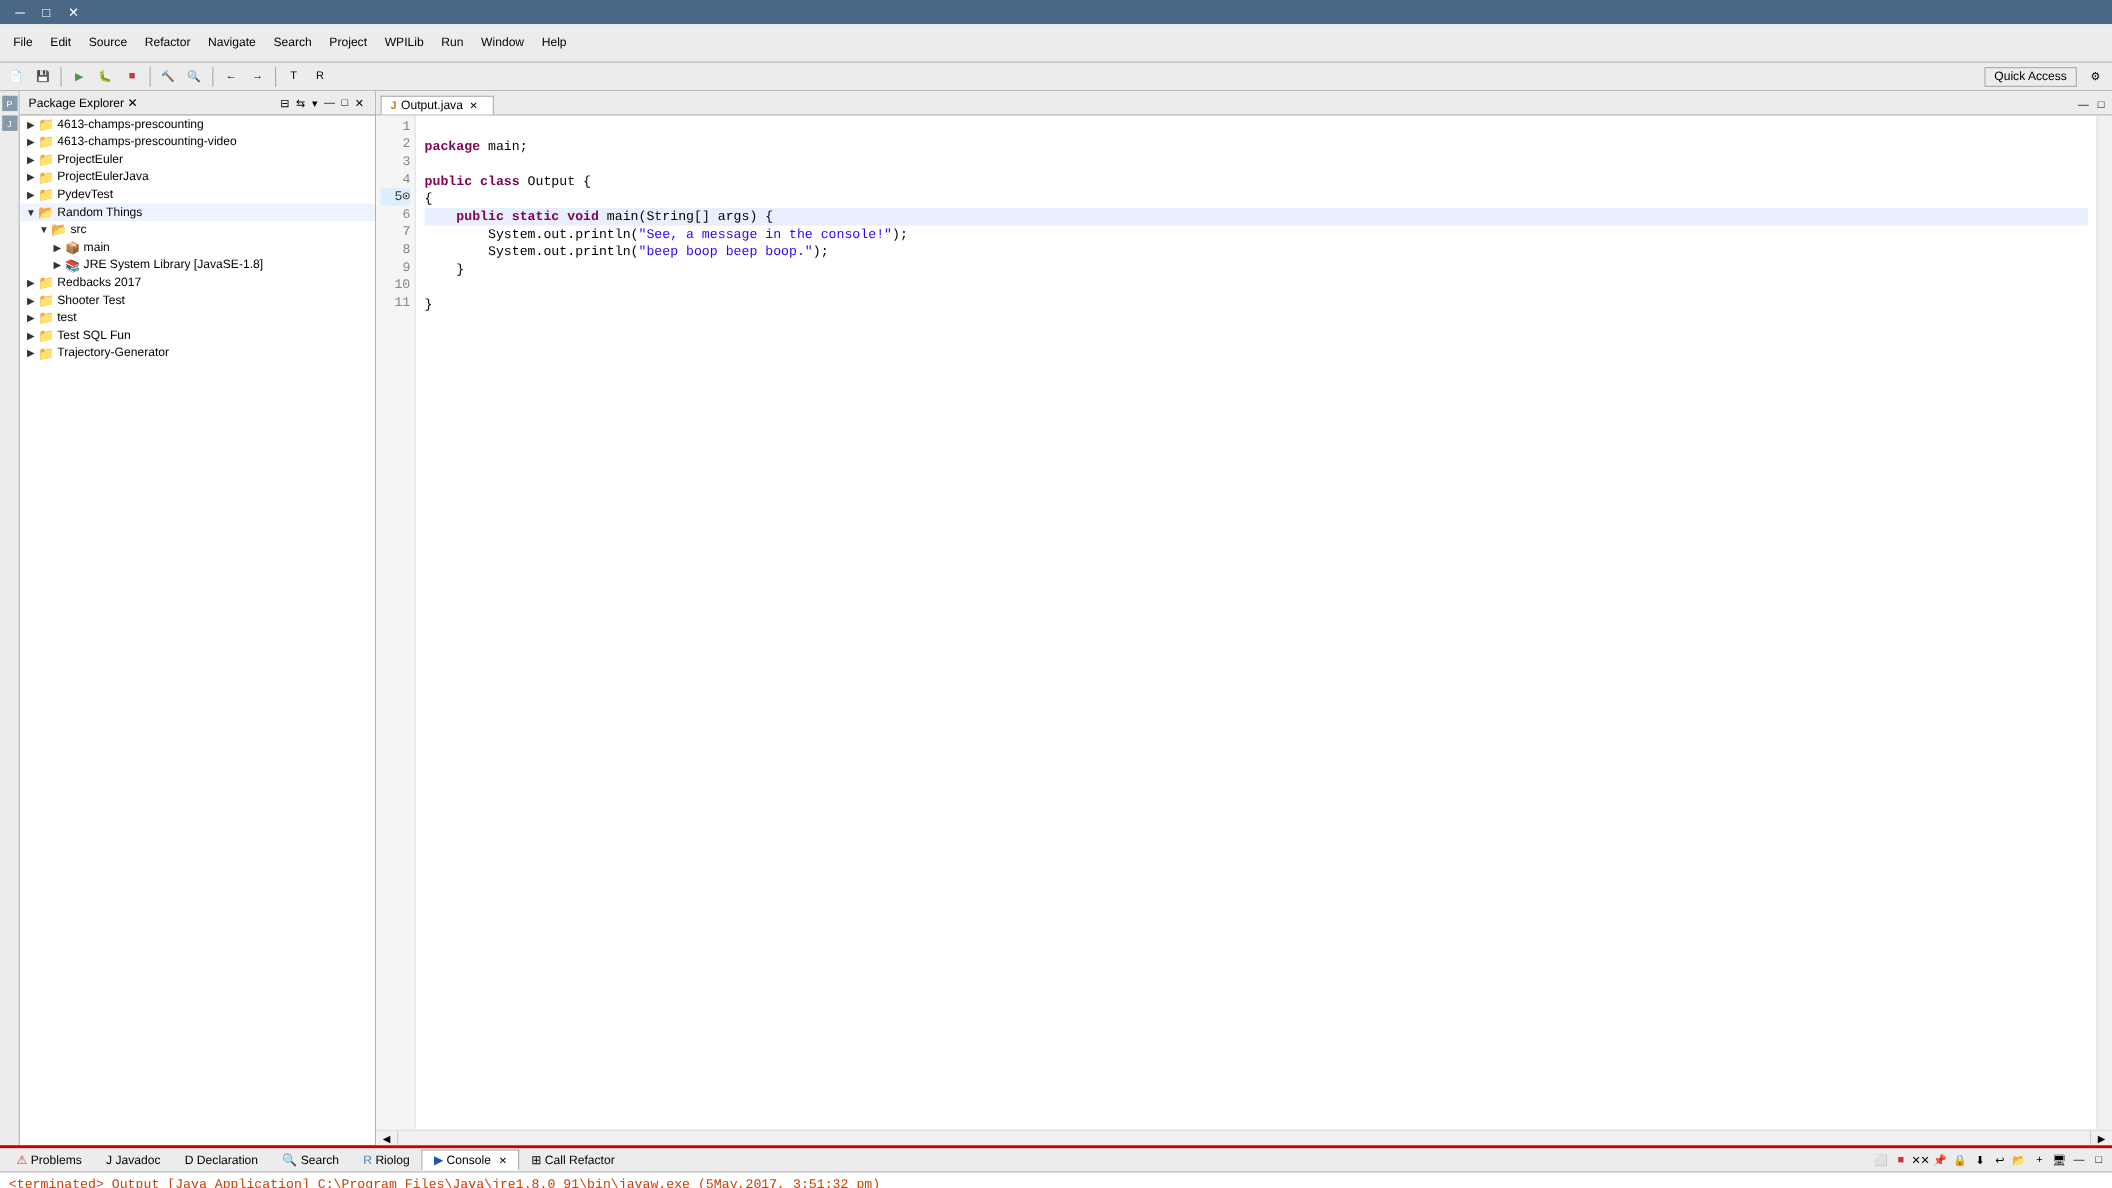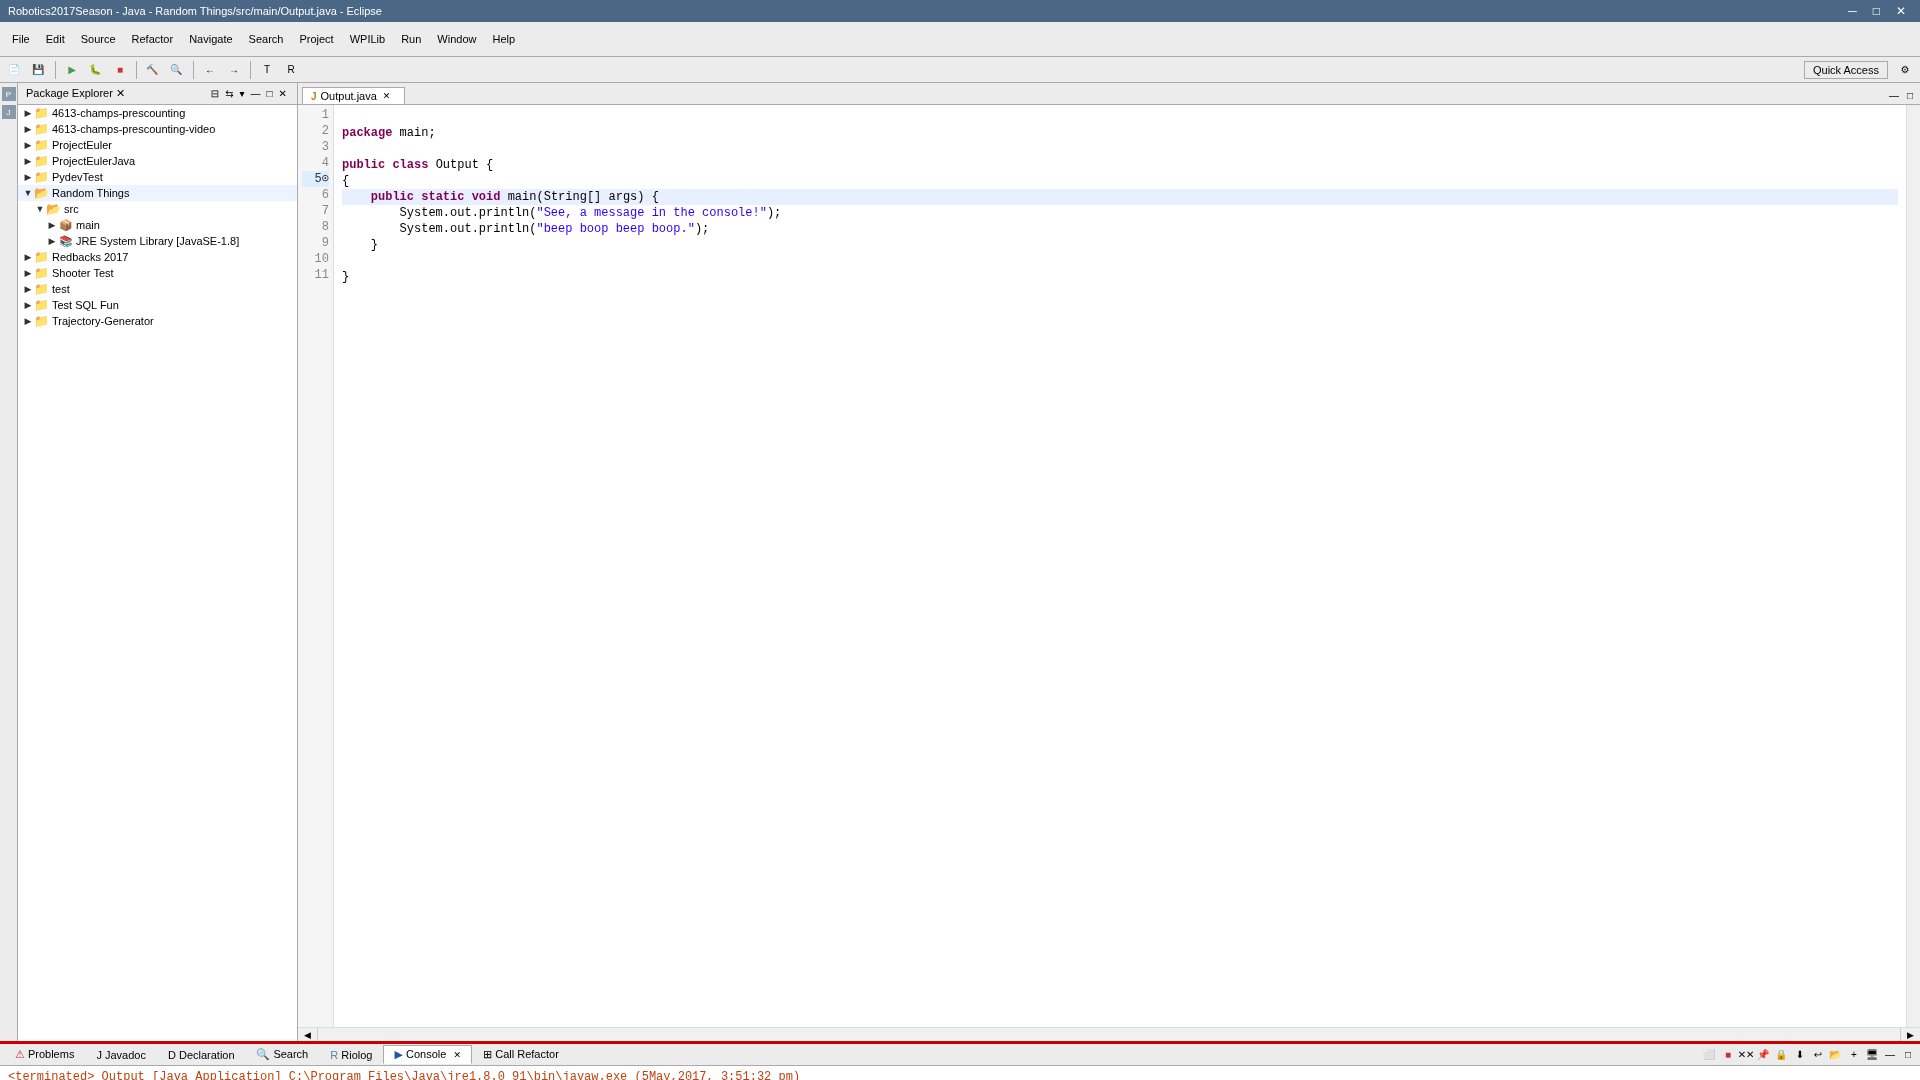--- a/index.html
+++ b/index.html
@@ -81,21 +81,21 @@
       width: 14px; height: 14px;
       background: #8899AA;
       font-size: 8px;
       display: flex; align-items: center; justify-content: center;
       cursor: pointer;
       color: white;
     }
     
     
     #package-explorer {
-      width: 280px;
+      width: 324px;
       background: white;
       border-right: 1px solid #AAAAAA;
       display: flex;
       flex-direction: column;
     }
     #pe-header {
       background: #ECECEC;
       height: 22px;
       display: flex;
       align-items: center;
@@ -228,21 +228,20 @@
       overflow: auto;
       background: white;
     }
     .console-terminated { color: #c2410c; }
     .console-output { color: #000; }
   </style>
 </head>
 <body>
 
 <div id="title-bar">
-  <span class="title">Robotics2017Season - Java - Random Things/src/main/Output.java - Eclipse</span>
   <div class="controls">
     <span>─</span>
     <span>□</span>
     <span>✕</span>
   </div>
 </div>
 
 <div id="menu-bar">
   <span>File</span>
   <span>Edit</span>

